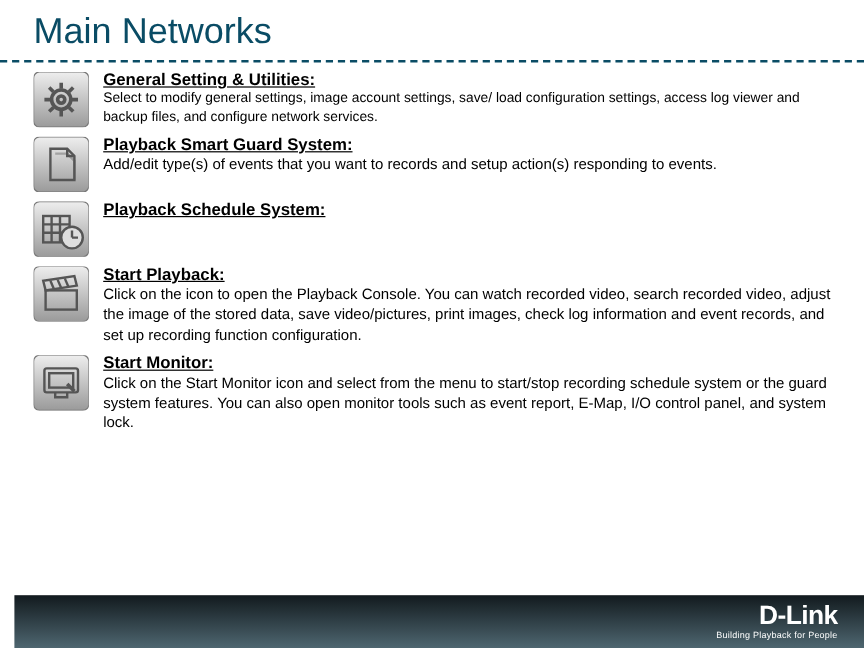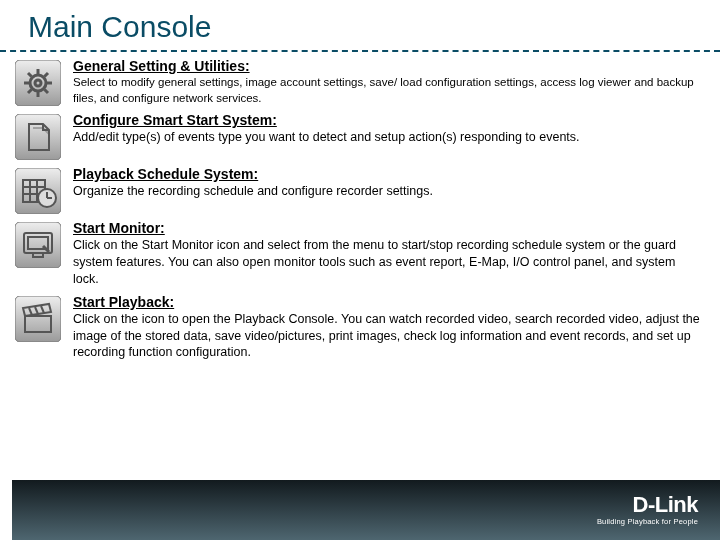--- a/index.html
+++ b/index.html
@@ -1,37 +1,37 @@
 <!DOCTYPE html>
 <html><head>
 <meta charset="utf-8">
 <style>
   * { box-sizing: border-box; margin: 0; padding: 0; }
   html, body { width: 720px; height: 540px; font-family: Verdana, Arial, sans-serif; background: #fff; overflow: hidden; }
   .page { width: 720px; height: 540px; position: relative; }
   .title { font-size: 30px; color: #0a4c65; padding: 10px 0 6px 28px; font-weight: 400; }
   .divider { border: none; border-top: 2px dashed #0a4c65; margin: 0; }
-  .items { padding: 6px 20px 0 15px; }
+  .items { padding: 6px 20px 0 28px; }
   .item { display: flex; align-items: flex-start; margin-bottom: 6px; }
   .icon { flex: 0 0 46px; width: 46px; height: 46px; margin-right: 12px; margin-top: 2px; }
   .text { flex: 1; }
   .h { font-size: 14px; font-weight: 700; color: #000; text-decoration: underline; margin-bottom: 1px; }
   .d { font-size: 12.5px; color: #000; line-height: 1.35; }
   .d-small { font-size: 11.5px; }
-  .footer { position: absolute; left: 12px; right: 0; bottom: 0; height: 60px; background: linear-gradient(#121a1e, #4e6670); display: flex; align-items: center; justify-content: flex-end; padding-right: 22px; }
+  .footer { position: absolute; left: 12px; right: 0; bottom: 0; height: 44px; background: linear-gradient(#121a1e, #4e6670); display: flex; align-items: center; justify-content: flex-end; padding-right: 22px; }
   .logo { color: #fff; text-align: right; line-height: 1; }
   .logo-main { font-size: 22px; font-weight: 800; letter-spacing: -0.5px; font-family: Arial, sans-serif; }
   .logo-sub { font-size: 7.5px; letter-spacing: 0.2px; margin-top: 2px; }
   svg { display: block; }
 </style>
 </head>
 <body>
 
 <div class="page">
-  <div class="title">Main Console</div>
+  <div class="title">Main Networks</div>
   <hr class="divider">
 
   <div class="items">
 
     <div class="item">
       <div class="icon">
         <svg viewBox="0 0 46 46">
             <defs>
               <linearGradient id="g1" x1="0" y1="0" x2="0" y2="1">
                 <stop offset="0" stop-color="#eee"></stop>
@@ -70,22 +70,22 @@
             </defs>
             <rect width="46" height="46" rx="5" fill="url(#g2)" stroke="#777"></rect>
             <g fill="none" stroke="#555" stroke-width="2">
               <path d="M14 10 h14 l6 6 v20 h-20 z"></path>
               <path d="M28 10 v6 h6"></path>
               <path d="M18 14 h10 l6 6 v16" stroke-opacity="0.4"></path>
             </g>
           </svg>
       </div>
       <div class="text">
-        <div class="h">Configure Smart Start System:</div>
-        <div class="d">Add/edit type(s) of events type you want to detect and setup action(s) responding to events.</div>
+        <div class="h">Playback Smart Guard System:</div>
+        <div class="d">Add/edit type(s) of events that you want to records and setup action(s) responding to events.</div>
       </div>
     </div>
 
     <div class="item">
       <div class="icon">
         <svg viewBox="0 0 46 46">
             <defs>
               <linearGradient id="g3" x1="0" y1="0" x2="0" y2="1">
                 <stop offset="0" stop-color="#eee"></stop>
                 <stop offset="1" stop-color="#9a9a9a"></stop>
@@ -99,45 +99,20 @@
               <line x1="15" y1="12" x2="15" y2="34"></line>
               <line x1="22" y1="12" x2="22" y2="34"></line>
               <circle cx="32" cy="30" r="9" fill="#ddd"></circle>
               <line x1="32" y1="30" x2="32" y2="24"></line>
               <line x1="32" y1="30" x2="37" y2="30"></line>
             </g>
           </svg>
       </div>
       <div class="text">
         <div class="h">Playback Schedule System:</div>
-        <div class="d">Organize the recording schedule and configure recorder settings.</div>
-      </div>
-    </div>
-
-    <div class="item">
-      <div class="icon">
-        <svg viewBox="0 0 46 46">
-            <defs>
-              <linearGradient id="g5" x1="0" y1="0" x2="0" y2="1">
-                <stop offset="0" stop-color="#eee"></stop>
-                <stop offset="1" stop-color="#9a9a9a"></stop>
-              </linearGradient>
-            </defs>
-            <rect width="46" height="46" rx="5" fill="url(#g5)" stroke="#777"></rect>
-            <g fill="none" stroke="#555" stroke-width="2">
-              <rect x="9" y="11" width="28" height="20" rx="2"></rect>
-              <rect x="13" y="15" width="20" height="12"></rect>
-              <path d="M18 31 v4 h10 v-4"></path>
-              <path d="M28 24 l6 6" stroke-width="3"></path>
-            </g>
-          </svg>
-      </div>
-      <div class="text">
-        <div class="h">Start Monitor:</div>
-        <div class="d">Click on the Start Monitor icon and select from the menu to start/stop recording schedule system or the guard system features. You can also open monitor tools such as event report, E-Map, I/O control panel, and system lock.</div>
       </div>
     </div>
 
     <div class="item">
       <div class="icon">
         <svg viewBox="0 0 46 46">
             <defs>
               <linearGradient id="g4" x1="0" y1="0" x2="0" y2="1">
                 <stop offset="0" stop-color="#eee"></stop>
                 <stop offset="1" stop-color="#9a9a9a"></stop>
@@ -152,20 +127,44 @@
               <line x1="26" y1="10" x2="29" y2="17"></line>
             </g>
           </svg>
       </div>
       <div class="text">
         <div class="h">Start Playback:</div>
         <div class="d">Click on the icon to open the Playback Console. You can watch recorded video, search recorded video, adjust the image of the stored data, save video/pictures, print images, check log information and event records, and set up recording function configuration.</div>
       </div>
     </div>
 
+    <div class="item">
+      <div class="icon">
+        <svg viewBox="0 0 46 46">
+            <defs>
+              <linearGradient id="g5" x1="0" y1="0" x2="0" y2="1">
+                <stop offset="0" stop-color="#eee"></stop>
+                <stop offset="1" stop-color="#9a9a9a"></stop>
+              </linearGradient>
+            </defs>
+            <rect width="46" height="46" rx="5" fill="url(#g5)" stroke="#777"></rect>
+            <g fill="none" stroke="#555" stroke-width="2">
+              <rect x="9" y="11" width="28" height="20" rx="2"></rect>
+              <rect x="13" y="15" width="20" height="12"></rect>
+              <path d="M18 31 v4 h10 v-4"></path>
+              <path d="M28 24 l6 6" stroke-width="3"></path>
+            </g>
+          </svg>
+      </div>
+      <div class="text">
+        <div class="h">Start Monitor:</div>
+        <div class="d">Click on the Start Monitor icon and select from the menu to start/stop recording schedule system or the guard system features. You can also open monitor tools such as event report, E-Map, I/O control panel, and system lock.</div>
+      </div>
+    </div>
+
   </div>
 
   <div class="footer">
     <div class="logo">
       <div class="logo-main">D-Link</div>
       <div class="logo-sub">Building Playback for People</div>
     </div>
   </div>
 </div>
 

